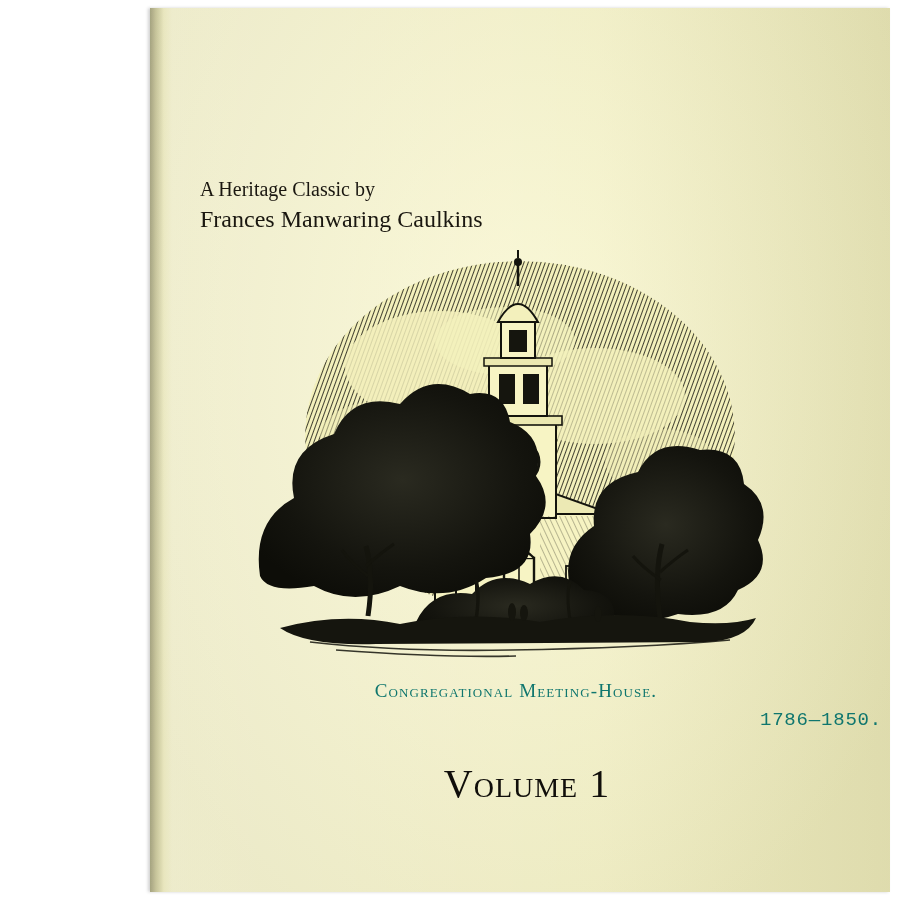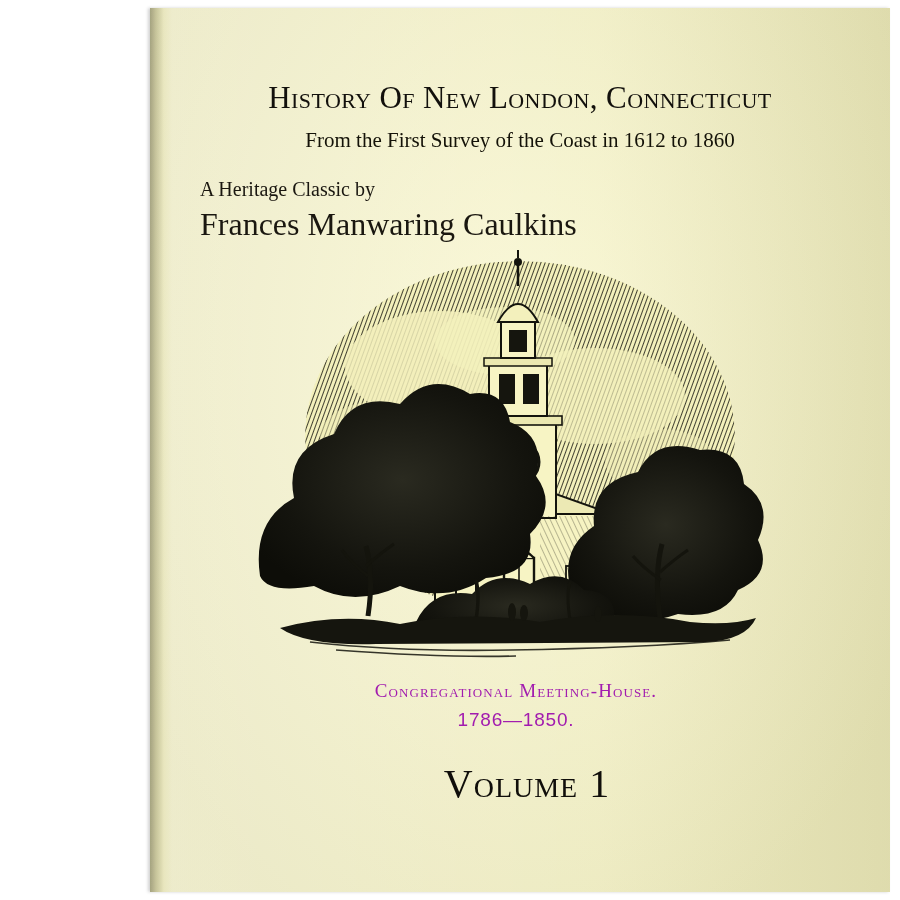--- a/index.html
+++ b/index.html
@@ -85,51 +85,52 @@
     text-align: left;
     color: #1a1710;
   }
   .byline-line1 {
     font-family: "Liberation Serif", serif;
     font-size: 20px;
     line-height: 1.35;
   }
   .byline-line2 {
     font-family: "Liberation Serif", serif;
-    font-size: 32px;
+    font-size: 24px;
     line-height: 1.35;
   }
 
   .illustration-wrap {
     position: absolute;
     left: 90px;
     top: 238px;
     width: 560px;
     height: 420px;
   }
 
   .caption-block {
     position: absolute;
     left: 0;
     right: 8px;
     top: 672px;
     text-align: center;
-    color: #a21caf;
+    color: #0f766e;
   }
   .caption-line1 {
     font-family: "Liberation Serif", serif;
     font-size: 19px;
     letter-spacing: 1.1px;
     font-variant: small-caps;
   }
   .caption-line2 {
-    font-family: Liberation Sans, sans-serif;
+    font-family: Liberation Mono, monospace;
     font-size: 19px;
     letter-spacing: 0.8px;
     margin-top: 7px;
+    text-align: right;
   }
 
   .volume-block {
     position: absolute;
     left: 0;
     right: 0;
     top: 752px;
     text-align: center;
     margin-left: 14px;
   }
@@ -152,24 +153,20 @@
     pointer-events: none;
   }
 </style>
 </head>
 <body>
 
 <div id="book-cover">
   <div class="spine-shadow"></div>
   <div class="cover-inner">
 
-    <div class="title-block">
-      <div class="main-title">History of New London, Connecticut</div>
-      <div class="subtitle">From the First Survey of the Coast in 1612 to 1860</div>
-    </div>
 
     <div class="byline-block">
       <div class="byline-line1">A Heritage Classic by</div>
       <div class="byline-line2">Frances Manwaring Caulkins</div>
     </div>
 
     <div class="illustration-wrap">
       <svg viewBox="0 0 560 420" width="560" height="420">
         <defs>
           <radialGradient id="foliage" cx="50%" cy="45%" r="60%">

